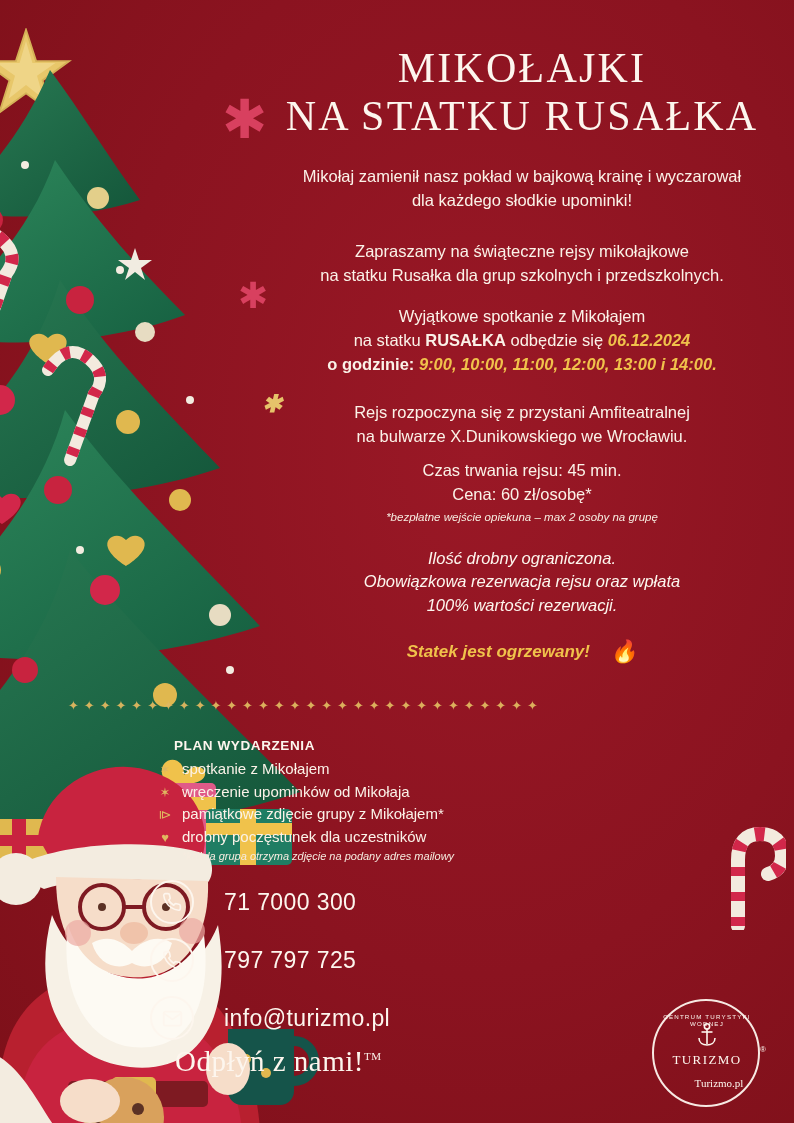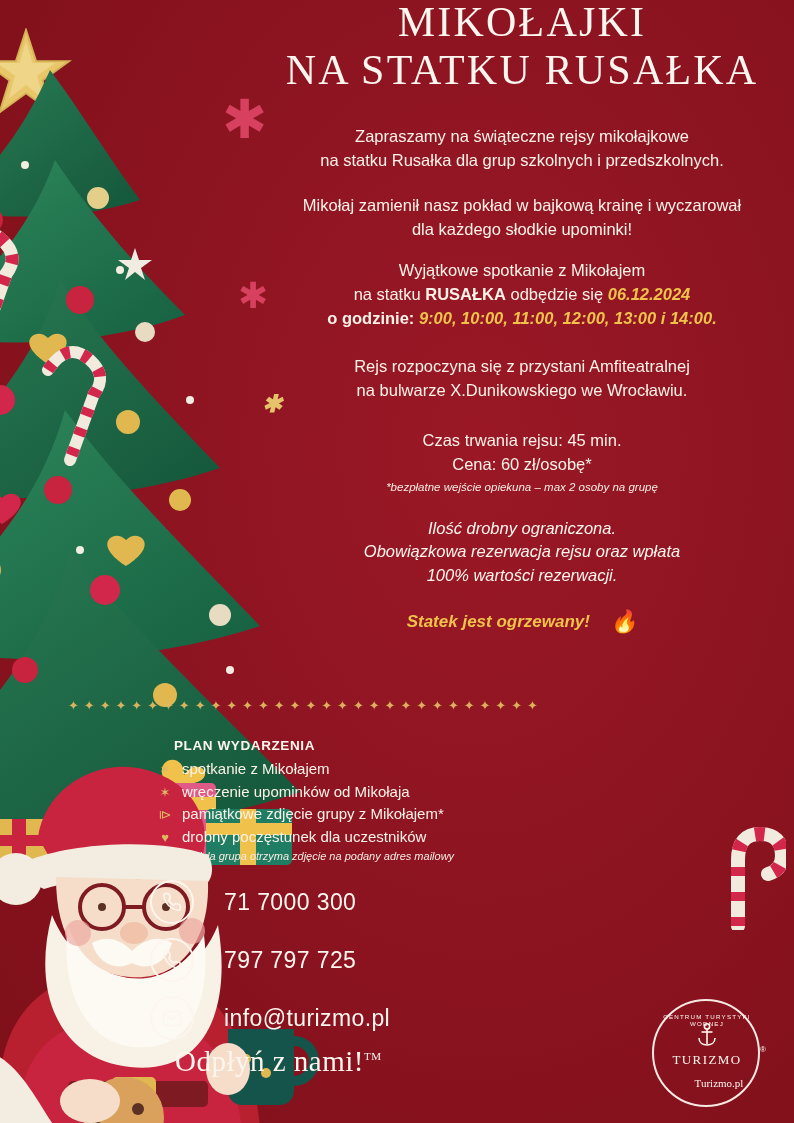--- a/index.html
+++ b/index.html
@@ -73,38 +73,39 @@
     font-family: "Liberation Serif", serif;
     font-weight: 400;
     letter-spacing: 2.2px;
     color: #fdf6ee;
     margin: 0;
   }
   .title .l1 {
     display: block;
     font-size: 42px;
     line-height: 1.05;
+    padding-top: 46px;
   }
   .title .l2 {
     display: block;
     font-size: 42px;
     line-height: 1.25;
   }
 
   .para {
     font-size: 16.5px;
     line-height: 1.45;
     margin: 0;
     color: #fbf2e8;
   }
   .p1 { margin-top: 28px; }
   .p2 { margin-top: 22px; }
   .p3 { margin-top: 17px; }
   .p4 { margin-top: 24px; }
-  .p5 { margin-top: 26px; }
+  .p5 { margin-top: 10px; }
   .b { font-weight: 700; }
   .gold { color: #f0c24b; font-weight: 700; font-style: italic; }
 
   .small-note {
     font-size: 11.5px;
     font-style: italic;
     margin-top: 4px;
     color: #f6ece0;
   }
 
@@ -454,28 +455,28 @@
     <path d="M22 116 L22 50 q0-26 22-26 q22 0 22 22 q0 14-14 18" stroke="#d2274a" stroke-width="14" fill="none" stroke-dasharray="9 16"></path>
   </svg>
 
   <div class="content">
 
     <h1 class="title">
       <span class="l1">MIKOŁAJKI</span>
       <span class="l2">NA STATKU RUSAŁKA</span>
     </h1>
 
+    <p class="para p2">
+      <span>Mikołaj zamienił nasz pokład w bajkową krainę i wyczarował</span><br>
+      <span>dla każdego słodkie upominki!</span>
+    </p>
+
     <p class="para p1">
       <span>Zapraszamy na świąteczne rejsy mikołajkowe</span><br>
       <span>na statku Rusałka dla grup szkolnych i przedszkolnych.</span>
-    </p>
-
-    <p class="para p2">
-      <span>Mikołaj zamienił nasz pokład w bajkową krainę i wyczarował</span><br>
-      <span>dla każdego słodkie upominki!</span>
     </p>
 
     <p class="para p3">
       <span>Wyjątkowe spotkanie z Mikołajem</span><br>
       <span>na statku </span><span class="b">RUSAŁKA</span><span> odbędzie się </span><span class="gold">06.12.2024</span><br>
       <span class="b">o godzinie: </span><span class="gold">9:00, 10:00, 11:00, 12:00, 13:00 i 14:00.</span>
     </p>
 
     <p class="para p4">
       <span>Rejs rozpoczyna się z przystani Amfiteatralnej</span><br>

